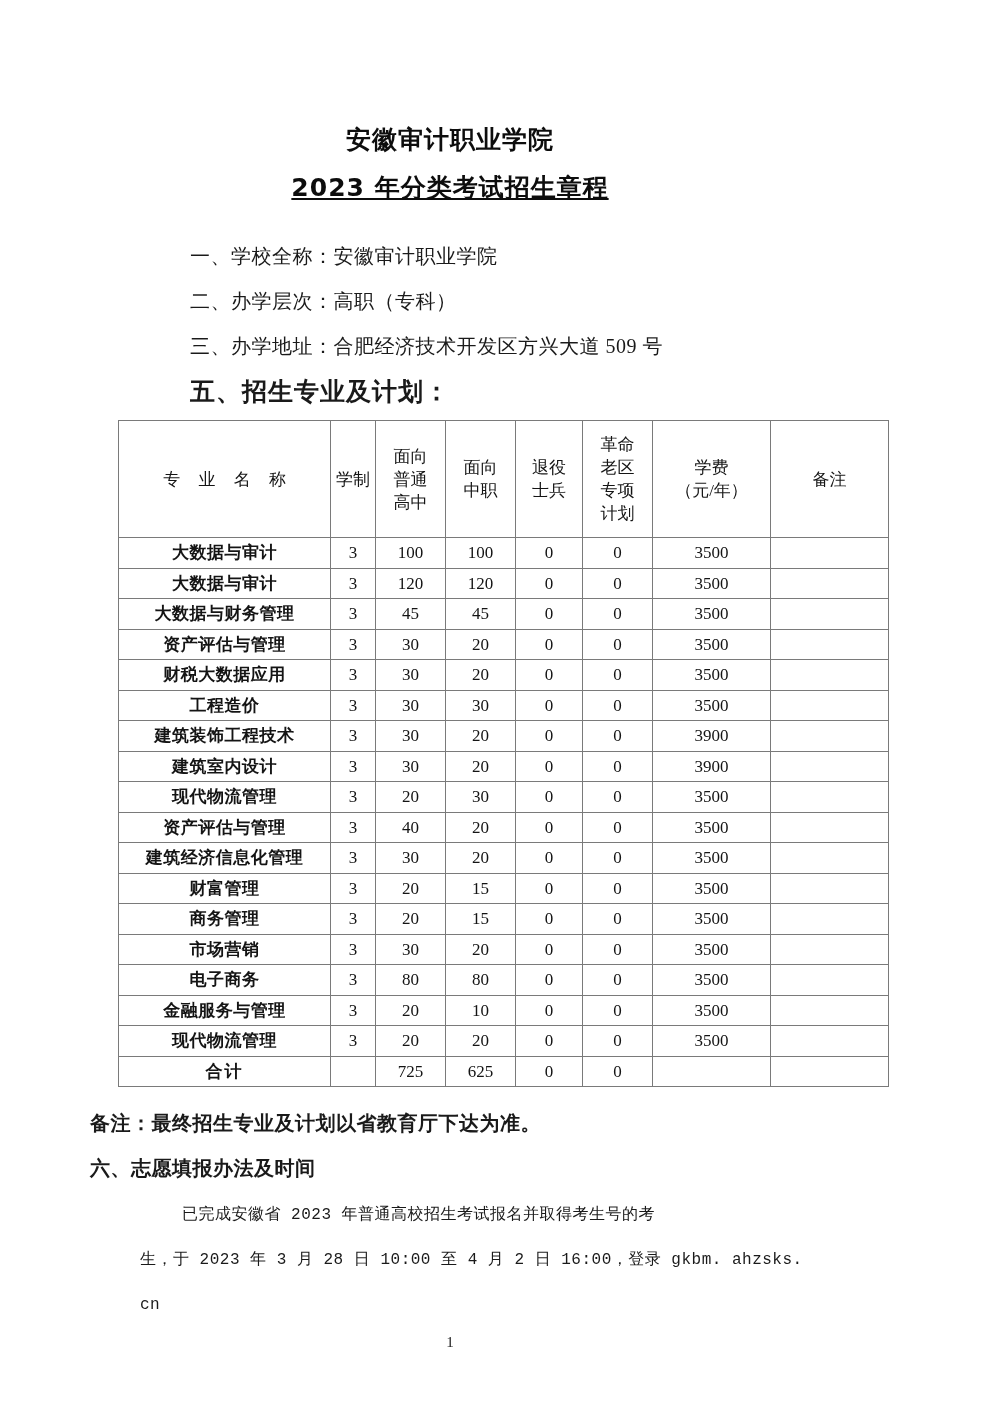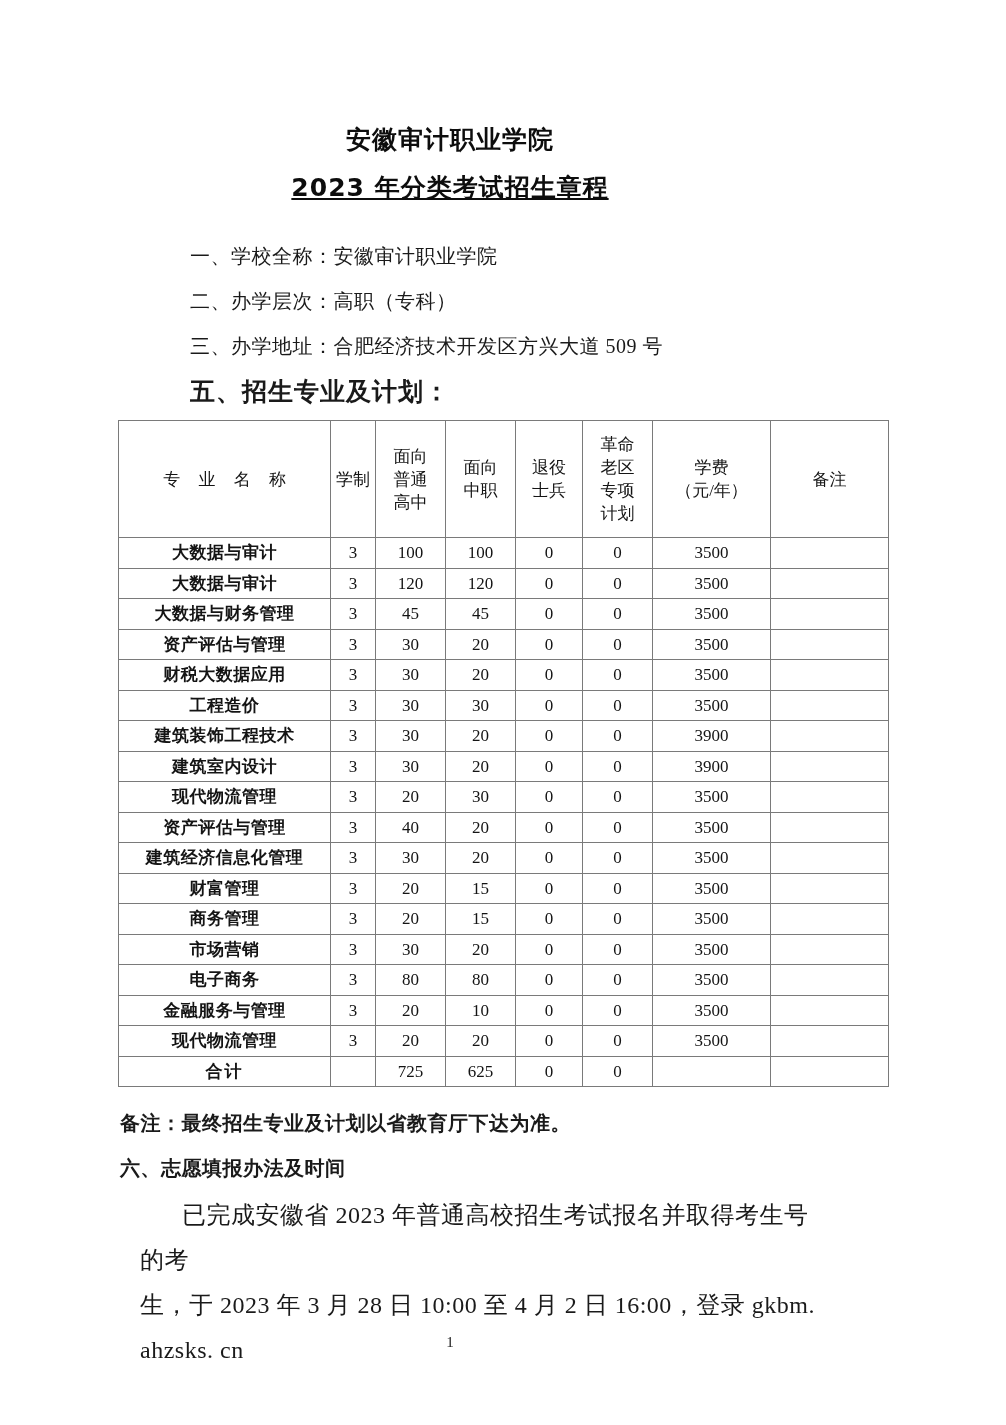--- a/index.html
+++ b/index.html
@@ -116,33 +116,33 @@
   .col-fee     { width: 118px; }
   .col-remark  { width: 118px; }
 
   .major-name { letter-spacing: 0.5px; font-weight: bold; }
   .hdr-major  { letter-spacing: 7px; padding-left: 7px; }
   .total-label { letter-spacing: 2px; font-weight: bold; }
 
   
   .after-table {
     margin-top: 14px;
-    padding-left: 120px;
+    padding-left: 90px;
     padding-right: 90px;
   }
   .note-line {
     font-family: "DejaVu Sans", "Liberation Sans", sans-serif;
     font-weight: bold;
     font-size: 20px;
     line-height: 45px;
     letter-spacing: 0.5px;
   }
   .body-para {
-    font-family: Liberation Serif, serif;
-    font-size: 24px;
+    font-family: Liberation Mono, monospace;
+    font-size: 16px;
     line-height: 45px;
     letter-spacing: 0.5px;
   }
   .para-block {
     padding-left: 140px;
     padding-right: 85px;
     margin-top: 2px;
   }
   .para-indent { text-indent: 42px; }
   .para-cont   { text-indent: 0; }

